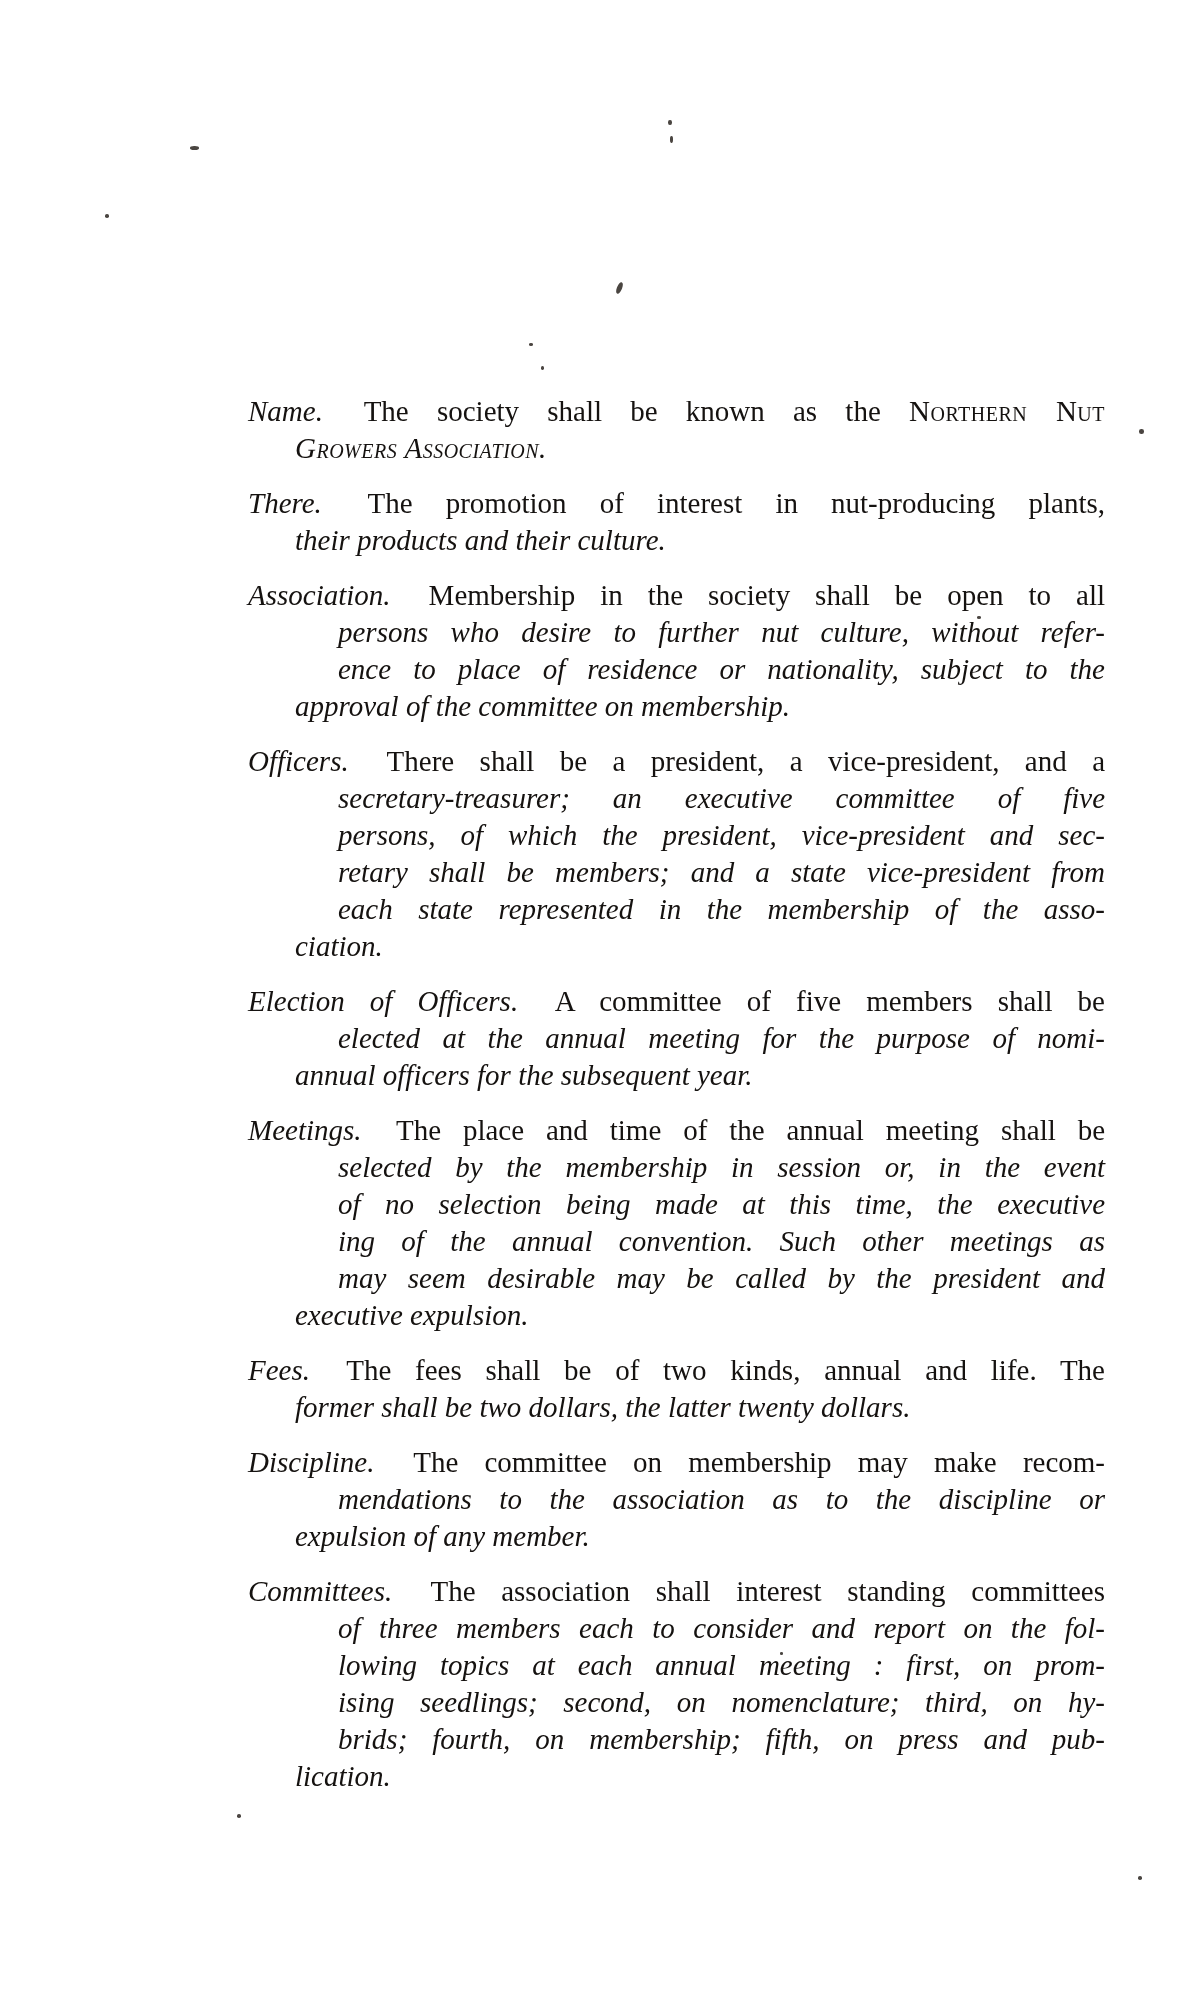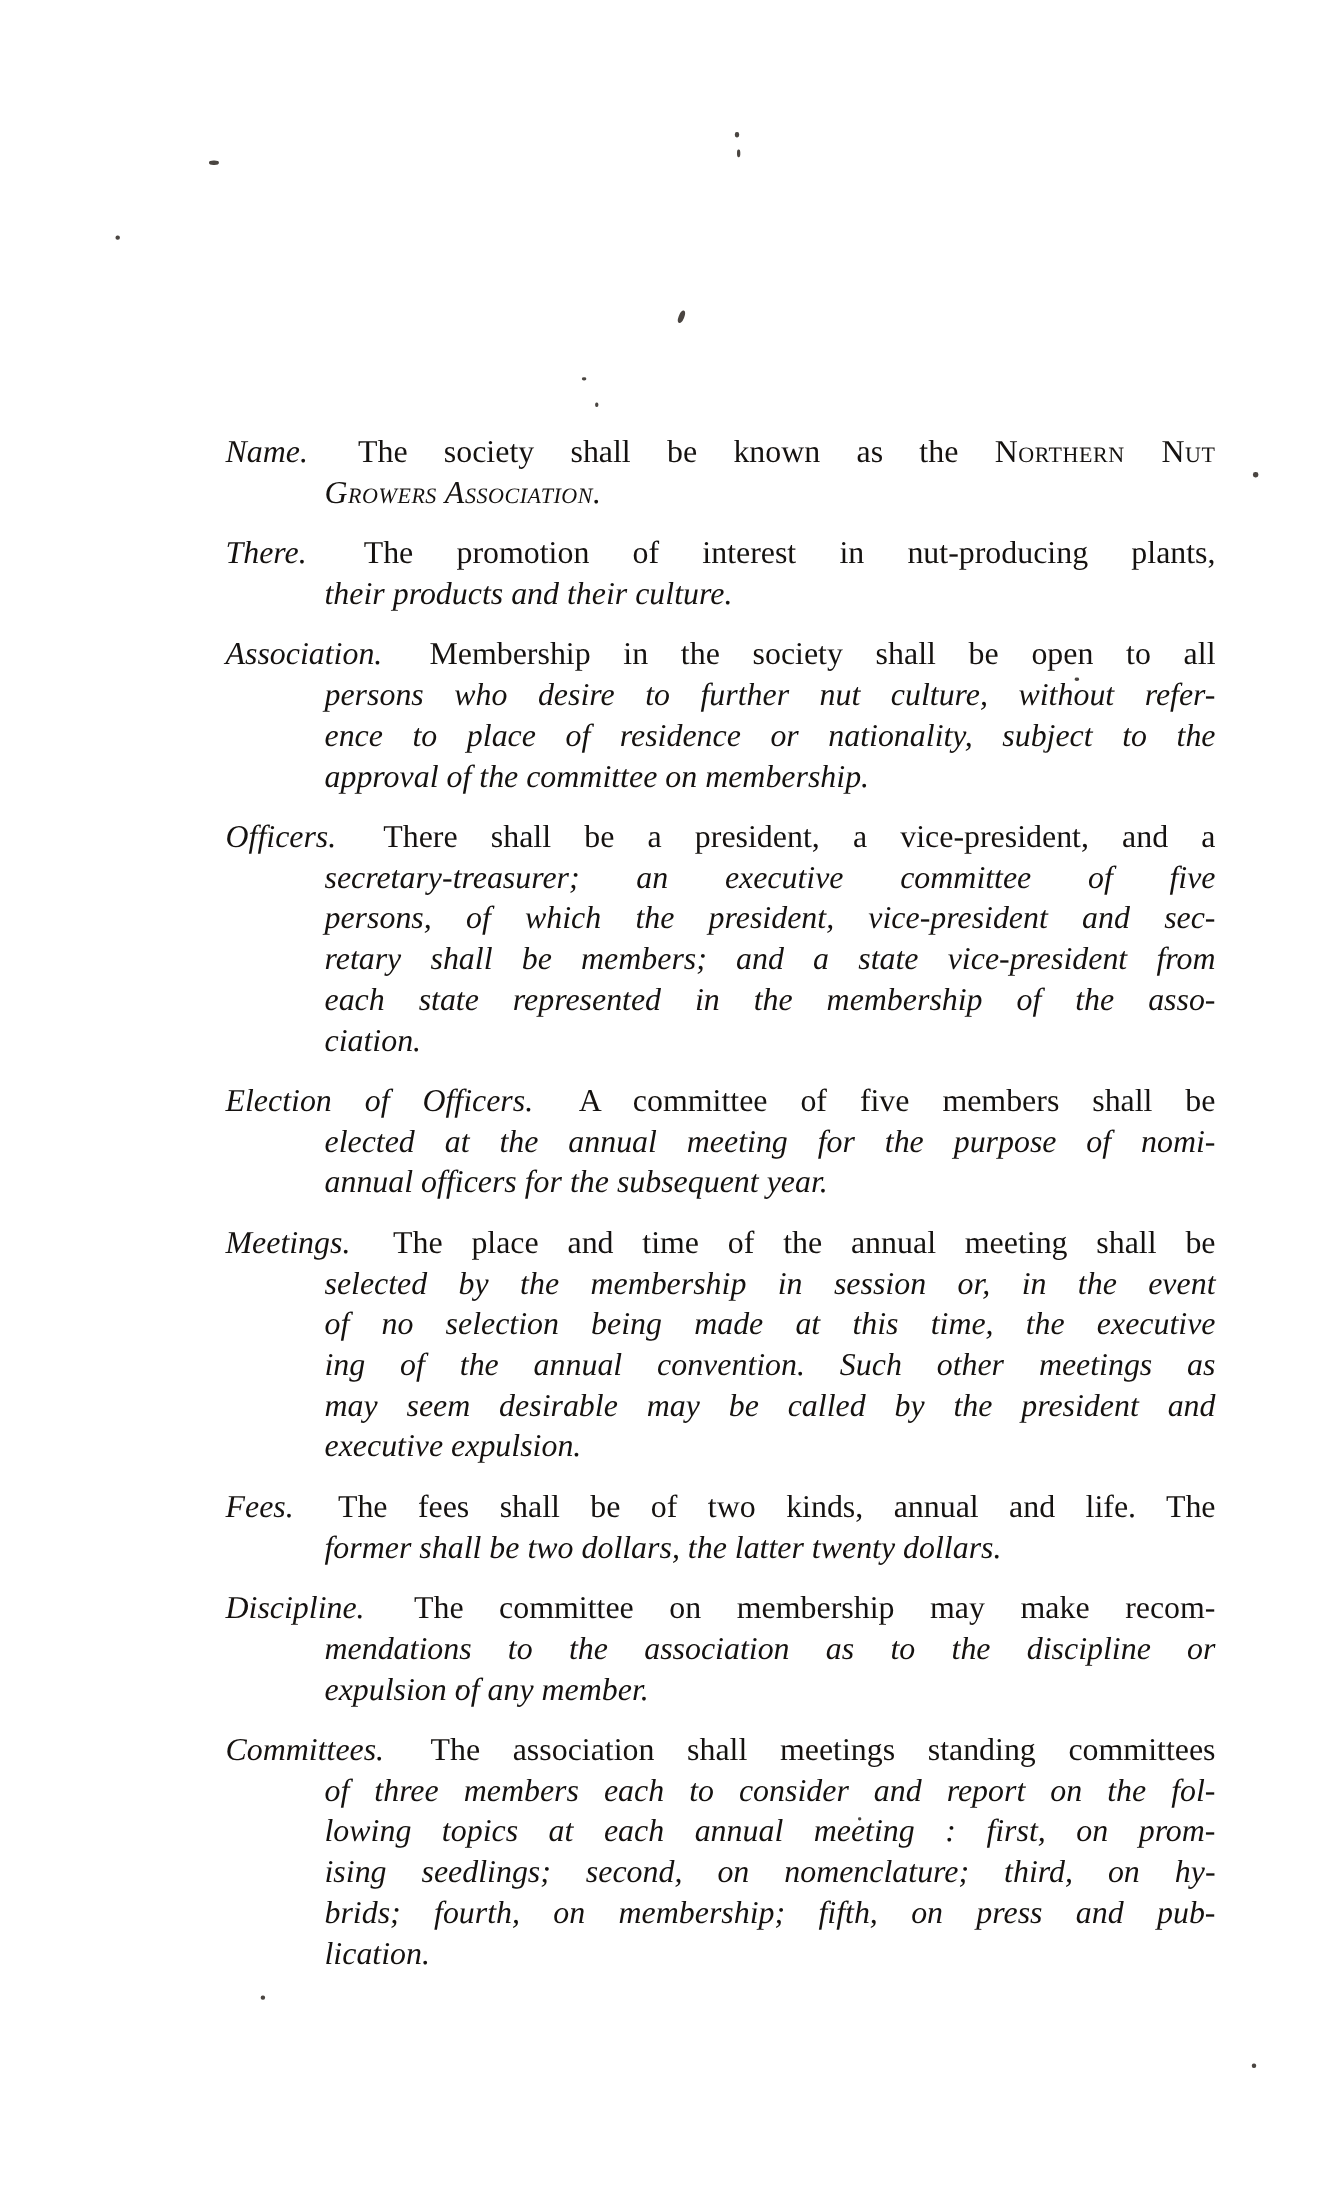--- a/index.html
+++ b/index.html
@@ -28,21 +28,21 @@
   .doc-body {
     position: absolute;
     top: 393px;
     left: 205px;
     width: 900px;
     font-size: 29px;
     line-height: 37px;
   }
   .para { margin: 0 0 18px 0; }
   .line { text-align: justify; }
-  .line.justified { text-align-last: justify; }
+  .line.justified { text-align-last: justify; margin-left: 43px; }
   .line.indented { padding-left: 90px; font-style: italic; }
   .seg-label { font-style: italic; margin-right: 0.45em; }
   .seg-smallcaps { font-variant: small-caps; letter-spacing: 0.5px; }
   .seg-normal { }
   .speck {
     position: absolute;
     background: #2a2520;
     border-radius: 45%;
     opacity: 0.85;
   }
@@ -90,21 +90,21 @@
       <div class="para">
         <div class="line justified"><span class="seg-label">Fees.</span><span class="seg-normal"> The fees shall be of two kinds, annual and life.  The</span></div>
         <div class="line indented"><span class="seg-normal">former shall be two dollars, the latter twenty dollars.</span></div>
       </div>
       <div class="para">
         <div class="line justified"><span class="seg-label">Discipline.</span><span class="seg-normal"> The committee on membership may make recom-</span></div>
         <div class="line justified indented"><span class="seg-normal">mendations to the association as to the discipline or</span></div>
         <div class="line indented"><span class="seg-normal">expulsion of any member.</span></div>
       </div>
       <div class="para">
-        <div class="line justified"><span class="seg-label">Committees.</span><span class="seg-normal"> The association shall meetings standing committees</span></div>
+        <div class="line justified"><span class="seg-label">Committees.</span><span class="seg-normal"> The association shall interest standing committees</span></div>
         <div class="line justified indented"><span class="seg-normal">of three members each to consider and report on the fol-</span></div>
         <div class="line justified indented"><span class="seg-normal">lowing topics at each annual meeting :  first, on prom-</span></div>
         <div class="line justified indented"><span class="seg-normal">ising seedlings;  second, on nomenclature;  third, on hy-</span></div>
         <div class="line justified indented"><span class="seg-normal">brids;  fourth, on membership;  fifth, on press and pub-</span></div>
         <div class="line indented"><span class="seg-normal">lication.</span></div>
       </div>
     </main>
 <div class="speck" style="left: 668px; top: 120px; width: 4px; height: 5px;"></div>
     <div class="speck" style="left: 670px; top: 136px; width: 3px; height: 7px;"></div>
     <div class="speck" style="left: 190px; top: 146px; width: 9px; height: 4px;"></div>

